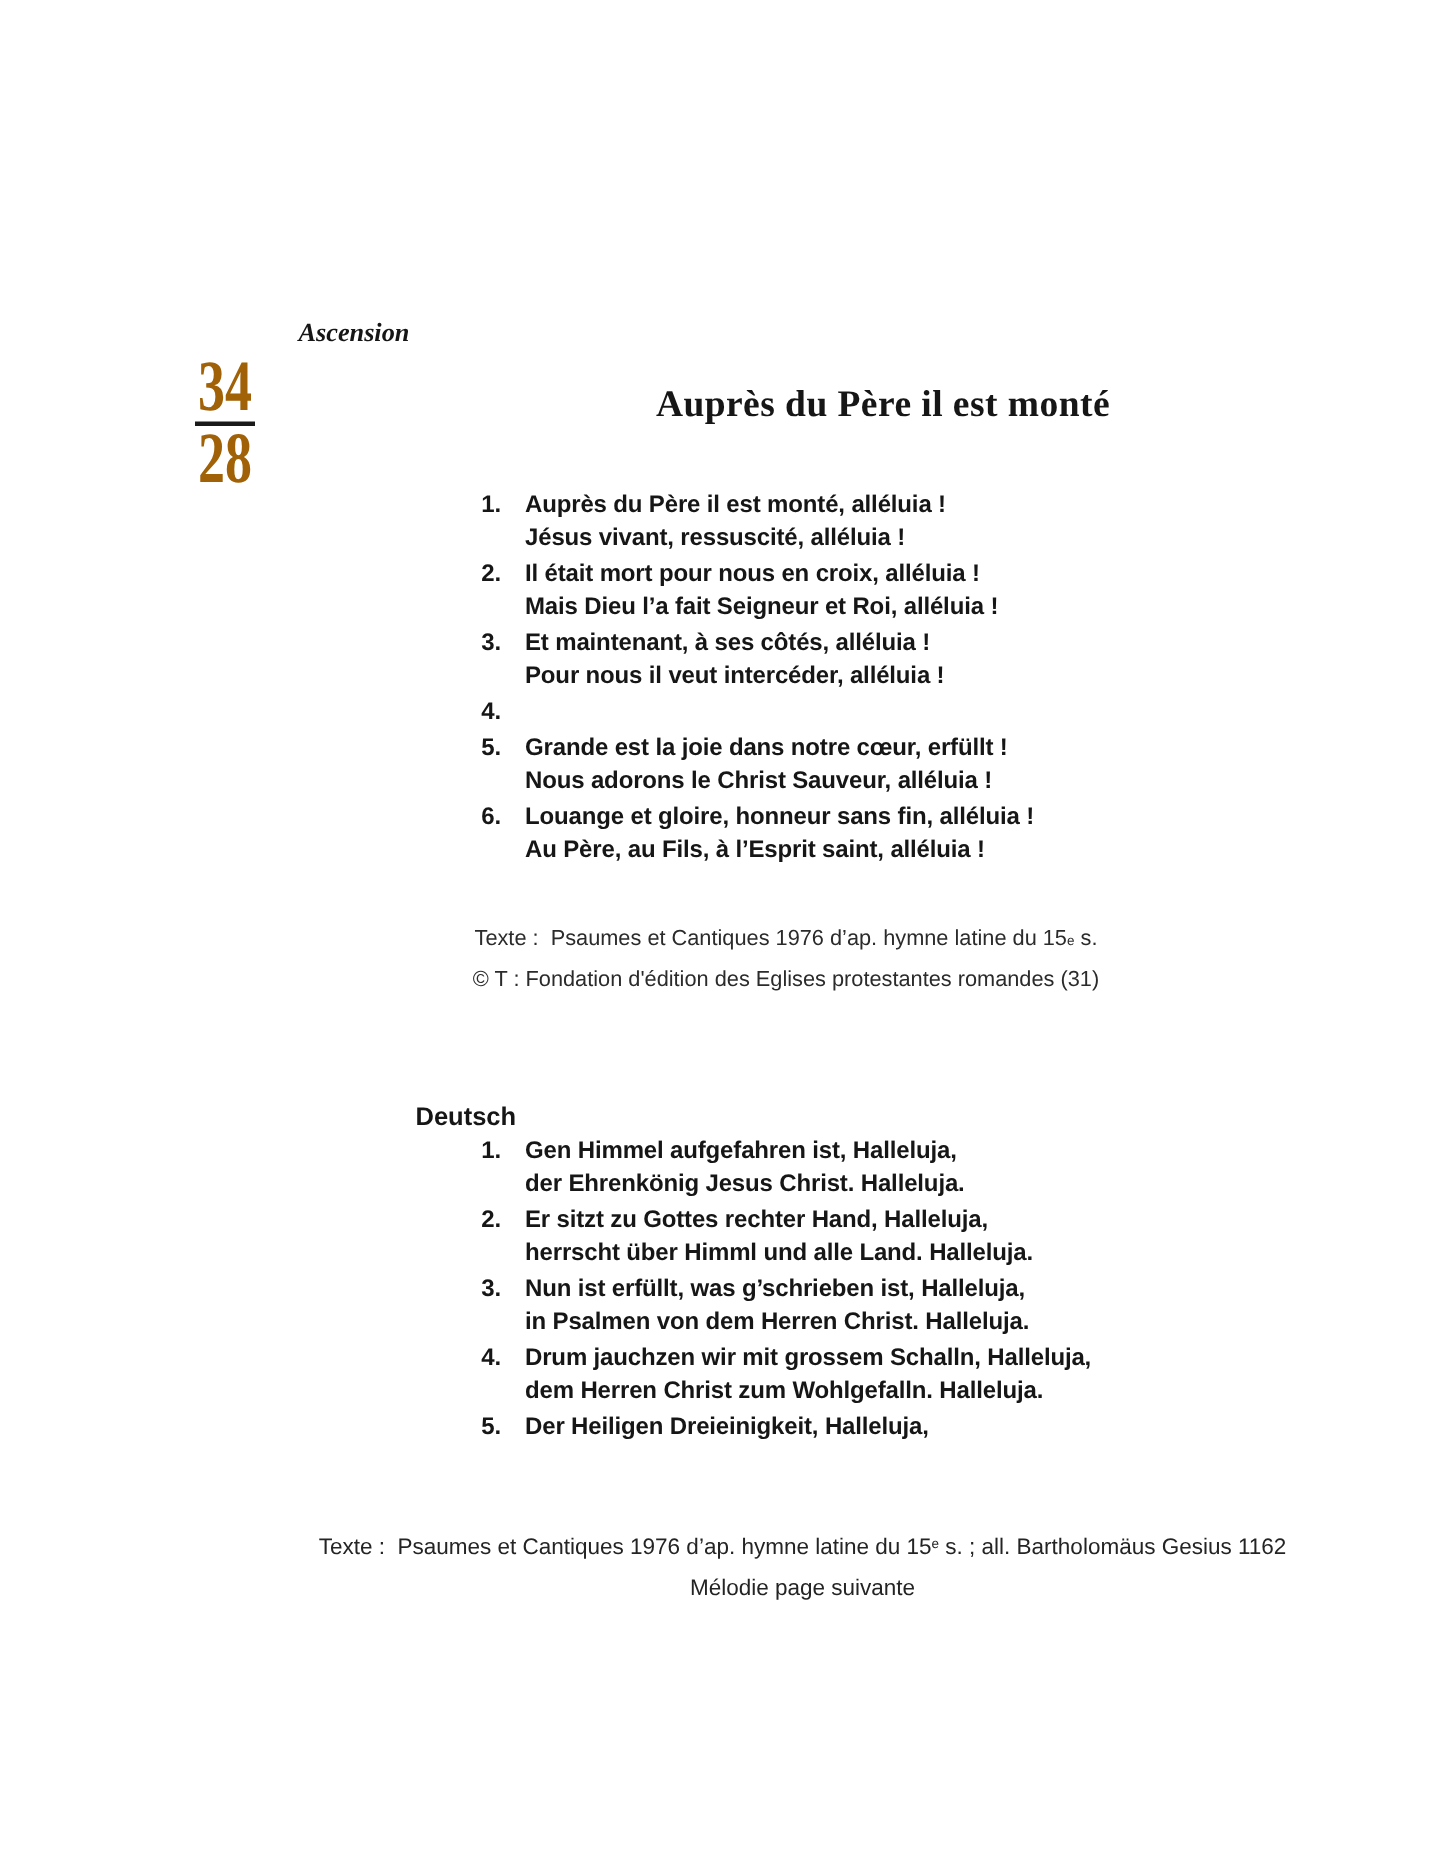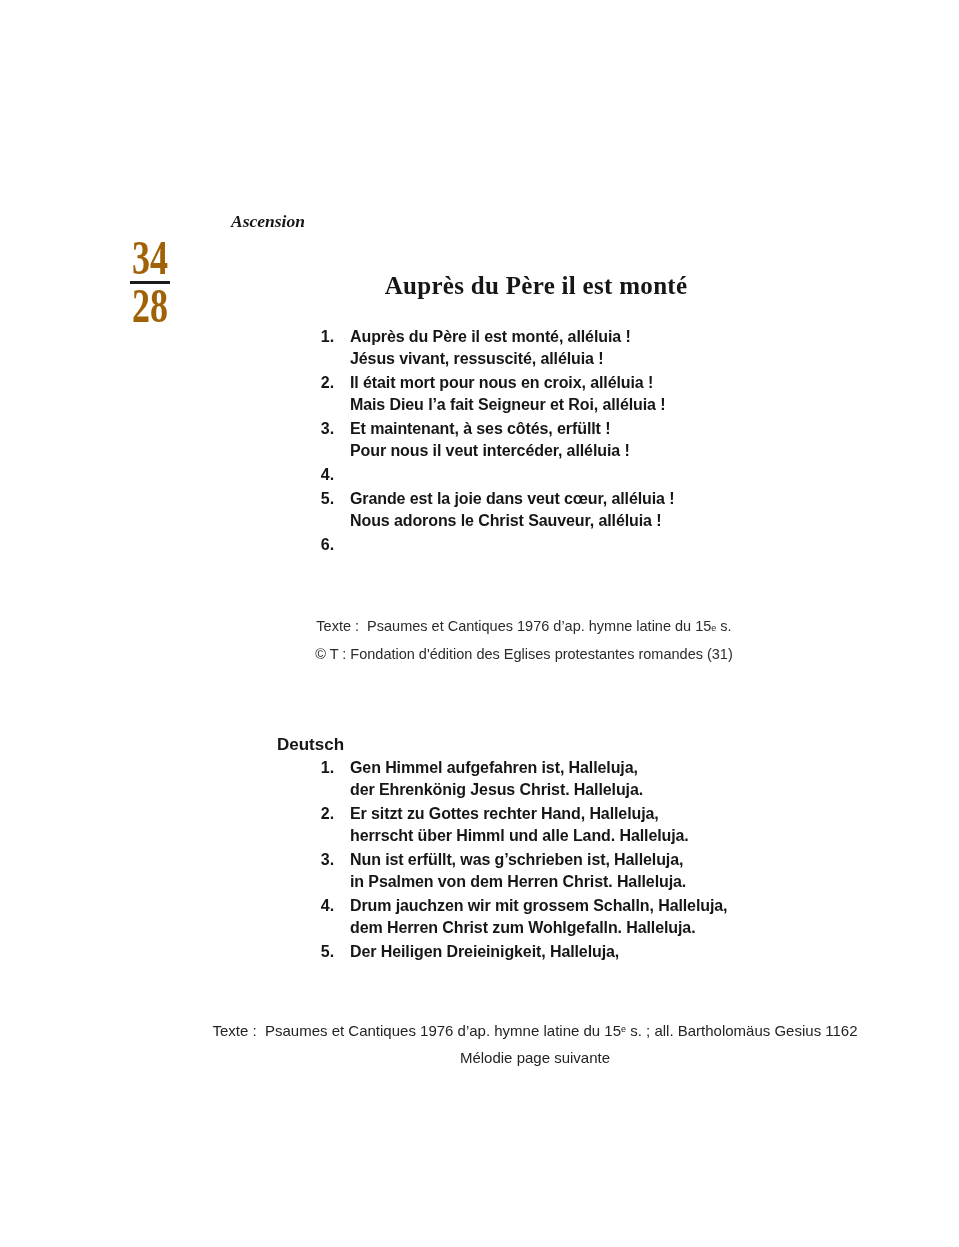--- a/index.html
+++ b/index.html
@@ -2,21 +2,21 @@
 <html><head>
 <meta charset="utf-8">
 <style>
   html,body{margin:0;padding:0;background:#fff;}
   .page{
     position:relative;width:959px;height:1247px;background:#fff;overflow:hidden;
     font-family:"Liberation Sans",sans-serif;color:#161616;
   }
   .section-label{
     position:absolute;left:199px;top:211px;
-    font-family:"Liberation Serif",serif;font-style:italic;font-weight:700;font-size:17.5px;margin-left:32px;
+    font-family:"Liberation Serif",serif;font-style:italic;font-weight:700;font-size:17.5px;
   }
   .hymn-number{
     position:absolute;left:122px;top:238px;width:56px;text-align:center;
     font-family:"Liberation Serif",serif;font-weight:700;color:#a16207;
   }
   .hymn-number .num{display:block;font-size:48px;line-height:40px;transform:scaleX(.75);}
   .frac-line{width:40px;height:0;border-top:3px solid #1a1a1a;margin:3px auto 2px;}
   .hymn-title{
     position:absolute;left:300px;top:255px;width:440px;text-align:center;
     font-family:"Liberation Serif",serif;font-weight:700;font-size:25px;line-height:30px;letter-spacing:.3px;
@@ -45,44 +45,45 @@
 <div class="page">
 
   <div class="section-label">Ascension</div>
 
   <div class="hymn-number">
     <span class="num">34</span>
     <div class="frac-line"></div>
     <span class="num">28</span>
   </div>
 
-  <h1 class="hymn-title" style="margin:16px;">Auprès du Père il est monté</h1>
+  <h1 class="hymn-title" style="margin:0;text-align:right;">Auprès du Père il est monté</h1>
 
   <div class="verses fr">
     <div class="verse">
       <span class="v-num">1.</span>
       <span class="v-text"><span>Auprès du Père il est monté, alléluia !</span><br><span>Jésus vivant, ressuscité, alléluia !</span></span>
     </div>
     <div class="verse">
       <span class="v-num">2.</span>
       <span class="v-text"><span>Il était mort pour nous en croix, alléluia !</span><br><span>Mais Dieu l’a fait Seigneur et Roi, alléluia !</span></span>
     </div>
     <div class="verse">
       <span class="v-num">3.</span>
-      <span class="v-text"><span>Et maintenant, à ses côtés, erfüllt !</span><br><span>Pour nous il veut intercéder, alléluia !</span></span>
+      <span class="v-text"><span>Et maintenant, à ses côtés, alléluia !</span><br><span>Pour nous il veut intercéder, alléluia !</span></span>
     </div>
     <div class="verse">
       <span class="v-num">4.</span>
     </div>
     <div class="verse">
       <span class="v-num">5.</span>
-      <span class="v-text"><span>Grande est la joie dans veut cœur, alléluia !</span><br><span>Nous adorons le Christ Sauveur, alléluia !</span></span>
+      <span class="v-text"><span>Grande est la joie dans notre cœur, erfüllt !</span><br><span>Nous adorons le Christ Sauveur, alléluia !</span></span>
     </div>
     <div class="verse">
       <span class="v-num">6.</span>
+      <span class="v-text"><span>Louange et gloire, honneur sans fin, alléluia !</span><br><span>Au Père, au Fils, à l’Esprit saint, alléluia !</span></span>
     </div>
   </div>
 
   <div class="fr-credits">
     <div><span>Texte :&nbsp; Psaumes et Cantiques 1976 d’ap. hymne latine du 15</span><span class="ord">e</span><span> s.</span></div>
     <div>© T : Fondation d'édition des Eglises protestantes romandes (31)</div>
   </div>
 
   <div class="de-label">Deutsch</div>
 

